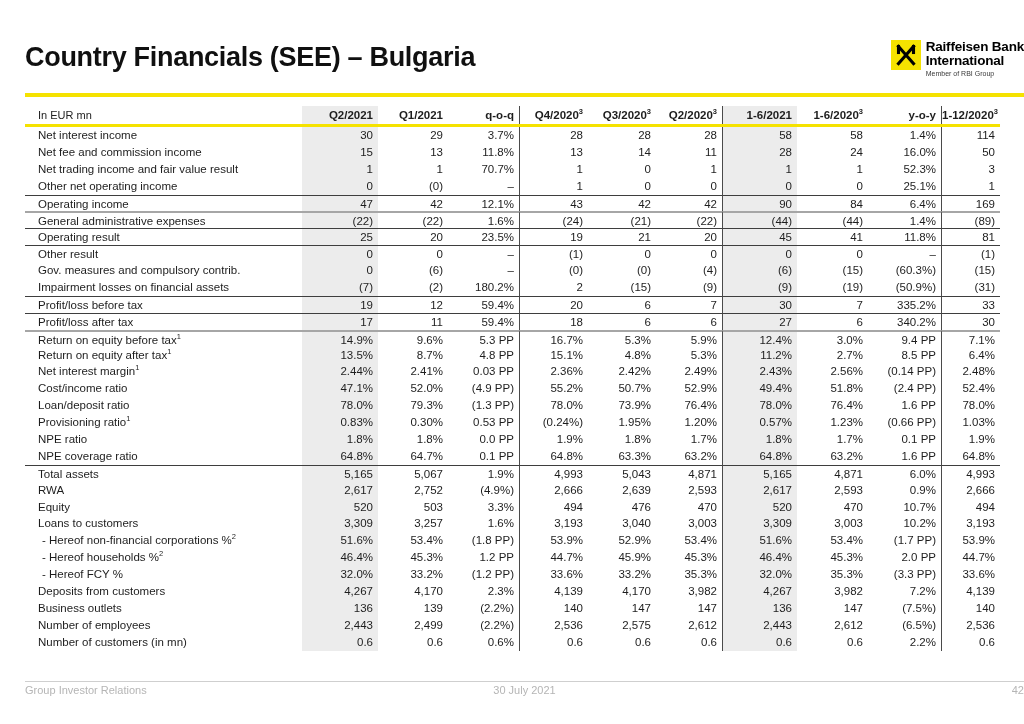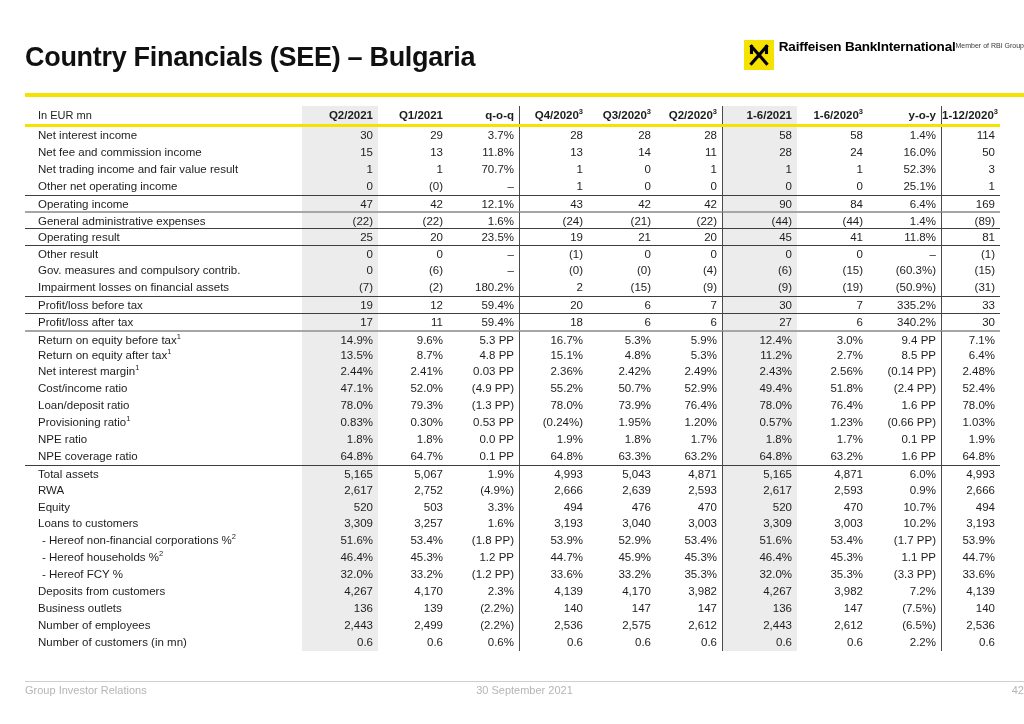--- a/index.html
+++ b/index.html
@@ -4,21 +4,21 @@
 <style>
   html,body { margin:0; padding:0; background:#fff; }
   .slide { position:relative; width:1024px; height:724px; background:#ffffff;
            font-family:"Liberation Sans", sans-serif; overflow:hidden;padding-left:24px; }
 
   .title { position:absolute; left:25px; top:42px; font-size:27px; font-weight:bold;
            color:#101010; letter-spacing:-0.3px; }
 
   .logo { position:absolute; right:24px; top:40px; display:flex; align-items:flex-start; gap:5px; }
   .logo-mark { display:block; width:30px; height:30px; }
-  .logo-text { display:flex; flex-direction:row; }
+  .logo-text { display:flex; flex-direction:column; }
   .logo-name { font-size:13.5px; font-weight:bold; color:#000; line-height:14px; letter-spacing:-0.2px; }
   .logo-sub  { font-size:7px; color:#3a3a3a; margin-top:2px; }
 
   .title-rule { position:absolute; left:25px; right:24px; top:93px; height:4px; background:#F5E200; }
 
   .table { position:absolute; left:25px; top:106px; width:975px; }
   .trow { display:grid;
           grid-template-columns:277px 76px 70px 72px 68px 68px 67px 74px 71px 74px 58px; }
   .c { box-sizing:border-box; height:16.9px; line-height:16.8px; font-size:11.5px;
        color:#1d1d1d; text-align:right; padding-right:5px; white-space:nowrap; }
@@ -411,21 +411,21 @@
       <div class="trow">
         <div class="c lab ind">- Hereof households %<sup>2</sup></div>
         <div class="c  hl">46.4%</div>
         <div class="c">45.3%</div>
         <div class="c  vl">1.2 PP</div>
         <div class="c">44.7%</div>
         <div class="c">45.9%</div>
         <div class="c  vl">45.3%</div>
         <div class="c  hl">46.4%</div>
         <div class="c">45.3%</div>
-        <div class="c  vl">1.1 PP</div>
+        <div class="c  vl">2.0 PP</div>
         <div class="c">44.7%</div>
       </div>
       <div class="trow">
         <div class="c lab ind">- Hereof FCY %</div>
         <div class="c  hl">32.0%</div>
         <div class="c">33.2%</div>
         <div class="c  vl">(1.2 PP)</div>
         <div class="c">33.6%</div>
         <div class="c">33.2%</div>
         <div class="c  vl">35.3%</div>
@@ -486,17 +486,17 @@
         <div class="c  vl">2.2%</div>
         <div class="c">0.6</div>
       </div>
     </div>
 
 
   <div class="footer-rule"></div>
 
   <div class="footer">
     <span class="fl">Group Investor Relations</span>
-    <span class="fc">30 September 2021</span>
+    <span class="fc">30 July 2021</span>
     <span class="fr">42</span>
   </div>
 
 </div>
 
 </body></html>

